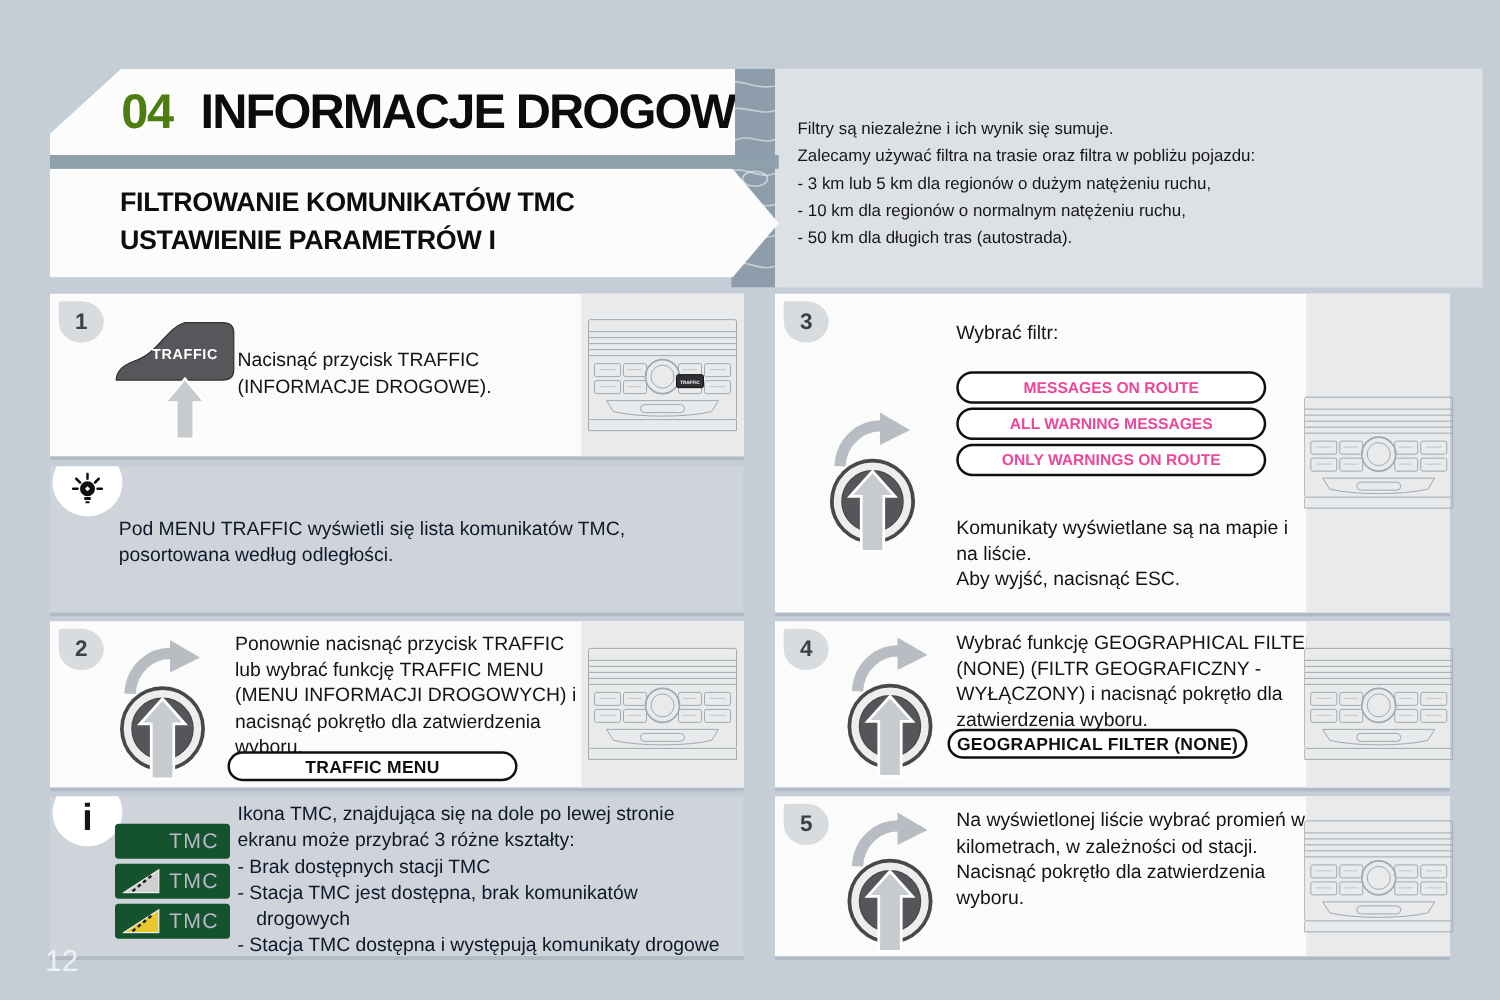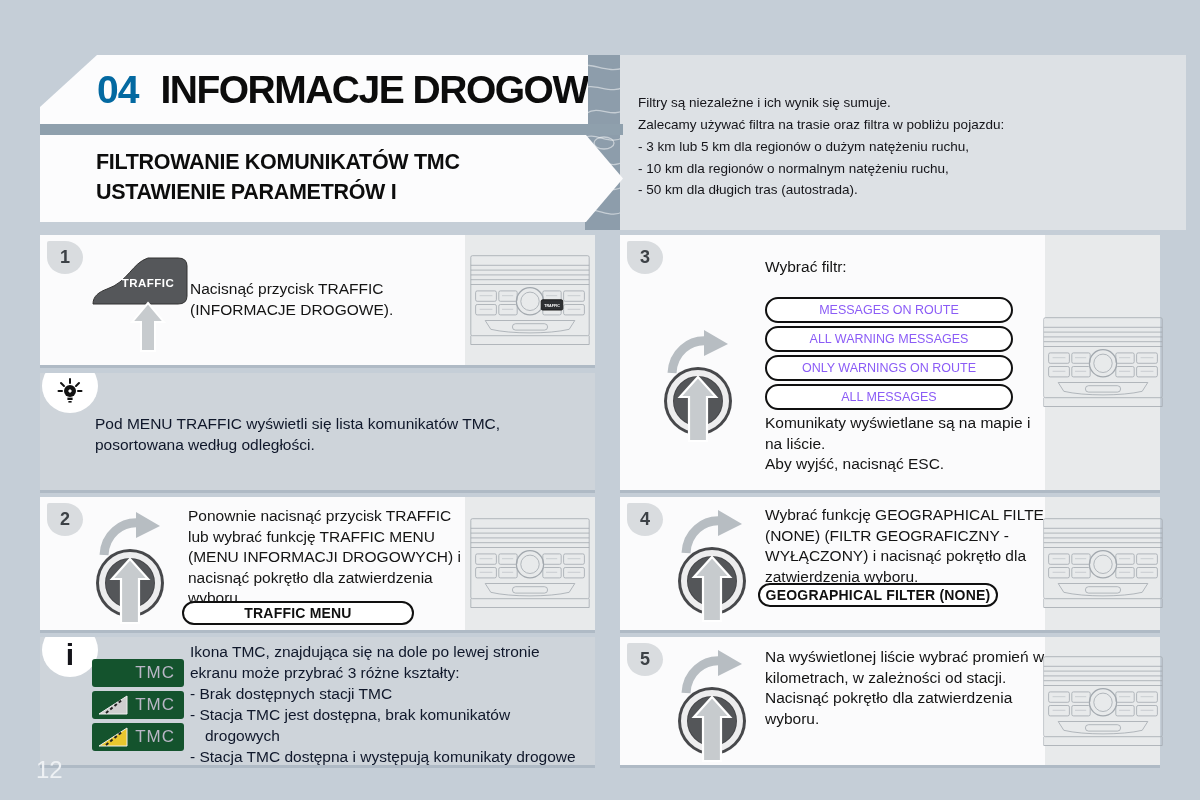--- a/index.html
+++ b/index.html
@@ -4,21 +4,21 @@
 <style>
   html,body{margin:0;padding:0;}
   body{font-family:"Liberation Sans","DejaVu Sans",sans-serif;background:#c5ced7;}
   .page{position:relative;width:1200px;height:800px;background:#c5ced7;overflow:hidden;}
 
   
   .deco{position:absolute;left:585px;top:55px;width:38px;height:175px;z-index:0;}
   .title-band{position:absolute;left:40px;top:55px;width:548px;height:69px;background:#fcfcfd;z-index:1;
     clip-path:polygon(57px 0,100% 0,100% 100%,0 100%,0 52px);
     display:flex;align-items:center;padding-left:57px;box-sizing:border-box;}
-  .chapter-num{font-size:39px;font-weight:bold;color:#0369a1;letter-spacing:-1px;margin-right:22px;}
+  .chapter-num{font-size:39px;font-weight:bold;color:#4d7c0f;letter-spacing:-1px;margin-right:22px;}
   .chapter-title{font-size:39px;font-weight:bold;color:#0c0c0c;letter-spacing:-1.5px;white-space:nowrap;}
   .divider-bar{position:absolute;left:40px;top:124px;width:583px;height:11px;background:#8fa0ad;z-index:2;}
   .section-band{position:absolute;left:40px;top:135px;width:583px;height:87px;background:#fcfcfd;z-index:1;
     clip-path:polygon(0 0,calc(100% - 37px) 0,100% 50%,calc(100% - 37px) 100%,0 100%);
     padding:13px 0 0 56px;box-sizing:border-box;}
   .section-band div{font-size:21.5px;font-weight:bold;color:#0d0d0d;letter-spacing:-.3px;line-height:1.38;}
 
   .intro-block{position:absolute;left:620px;top:55px;width:566px;height:175px;background:#dde1e5;
     padding:37px 16px 0 18px;box-sizing:border-box;}
   .intro-block p{margin:0;font-size:13.5px;color:#15151a;line-height:1.62;}
@@ -49,21 +49,21 @@
   .step-text{position:absolute;font-size:15.5px;color:#141414;line-height:1.33;}
   .step-text p{margin:0;}
 
   .pill{position:absolute;background:#fff;border:2.5px solid #101010;border-radius:14px;
     display:flex;align-items:center;justify-content:center;
     font-size:14px;font-weight:bold;color:#101010;letter-spacing:.2px;box-sizing:border-box;}
 
   
   .filter-pill{width:248px;height:26px;background:#fff;border:2.5px solid #101010;border-radius:14px;
     display:flex;align-items:center;justify-content:center;margin-bottom:3px;
-    font-size:12.5px;font-weight:normal;color:#8b5cf6;box-sizing:border-box;}
+    font-size:12.5px;font-weight:bold;color:#ec4899;box-sizing:border-box;}
 
   
   .tmc-badge{width:92px;height:28px;background:#14532d;border-radius:3px;position:relative;
     display:flex;align-items:center;justify-content:flex-end;padding-right:9px;box-sizing:border-box;margin-bottom:4px;}
   .tmc-badge .tmc-label{font-size:17px;color:#b9b6c6;letter-spacing:1px;font-weight:normal;}
   .tmc-badge svg{position:absolute;left:6px;top:4px;}
 
   .note-text{position:absolute;font-size:15.5px;color:#0f172a;line-height:1.36;}
   .note-text p{margin:0;}
   .hang{padding-left:15px;text-indent:-15px;}
@@ -283,21 +283,20 @@
     <circle cx="40" cy="74" r="28" fill="none" stroke="#ededee" stroke-width="6"></circle>
     <circle cx="40" cy="74" r="24" fill="#545659"></circle>
     <polygon points="40,50 58,70 49,70 49,114 31,114 31,70 22,70" fill="#c7cbce" stroke="#ffffff" stroke-width="2.2"></polygon>
   </svg>
 </div>
     <div class="step-text" style="left:145px;top:22px;">Wybrać filtr:</div>
     <div style="position:absolute;left:145px;top:62px;">
       <div class="filter-pill">MESSAGES ON ROUTE</div>
       <div class="filter-pill">ALL WARNING MESSAGES</div>
       <div class="filter-pill">ONLY WARNINGS ON ROUTE</div>
-      <div class="filter-pill">ALL MESSAGES</div>
     </div>
     <div class="step-text" style="left:145px;top:178px;width:280px;">
       <p>Komunikaty wyświetlane są na mapie i na liście.</p>
       <p>Aby wyjść, nacisnąć ESC.</p>
     </div>
     <div class="radio-panel radio-panel-r">
       <div class="radio-slot">
   <svg width="128" height="95" viewBox="0 0 160 118">
     <g stroke="#a2a8ae" fill="none" stroke-width="1">
       <rect x="6" y="3" width="148" height="100" rx="2"></rect>

